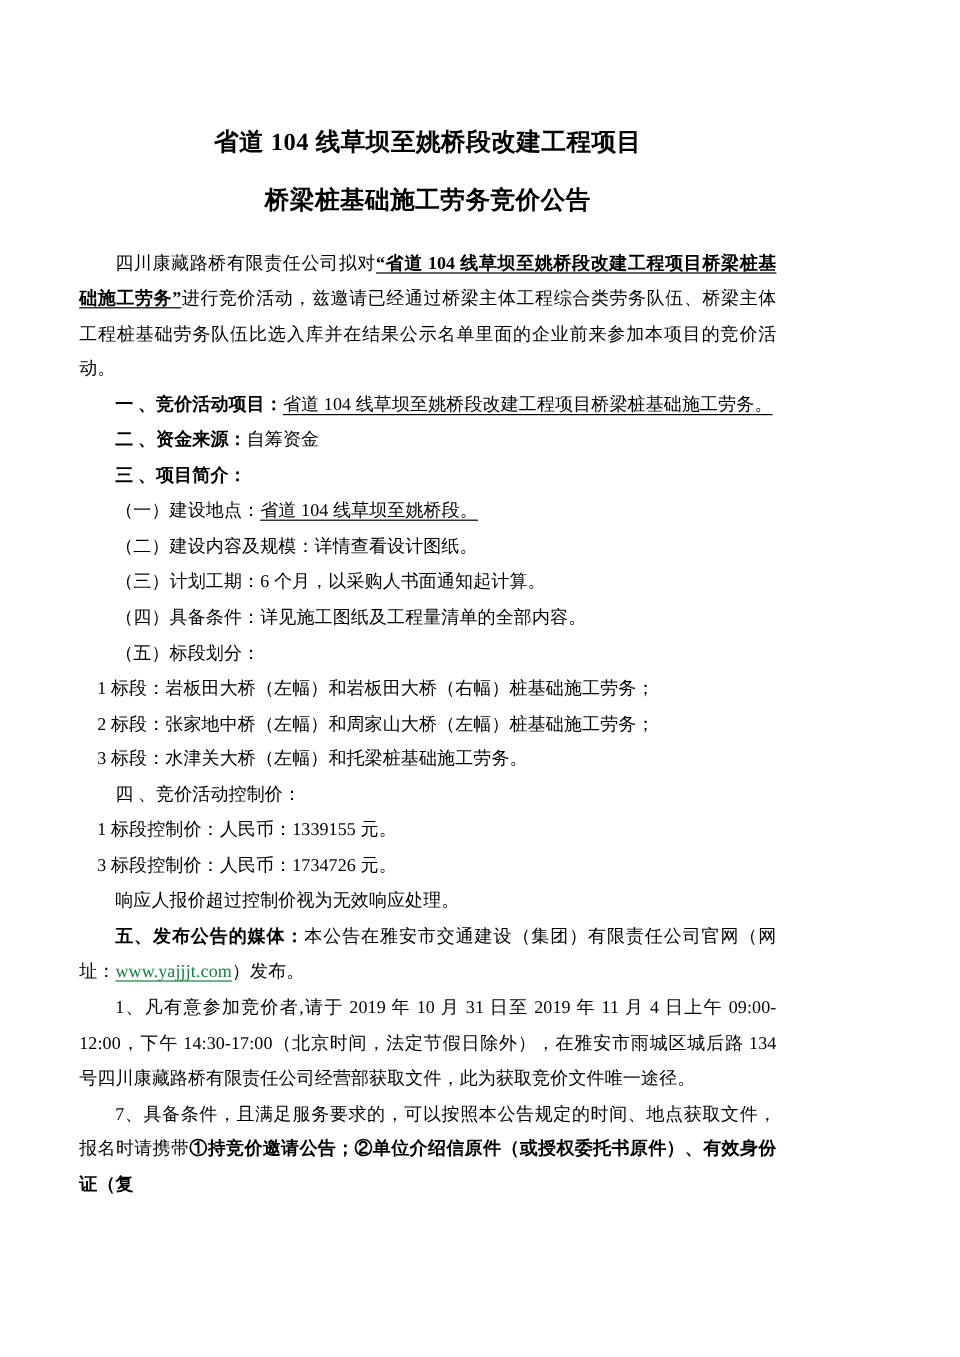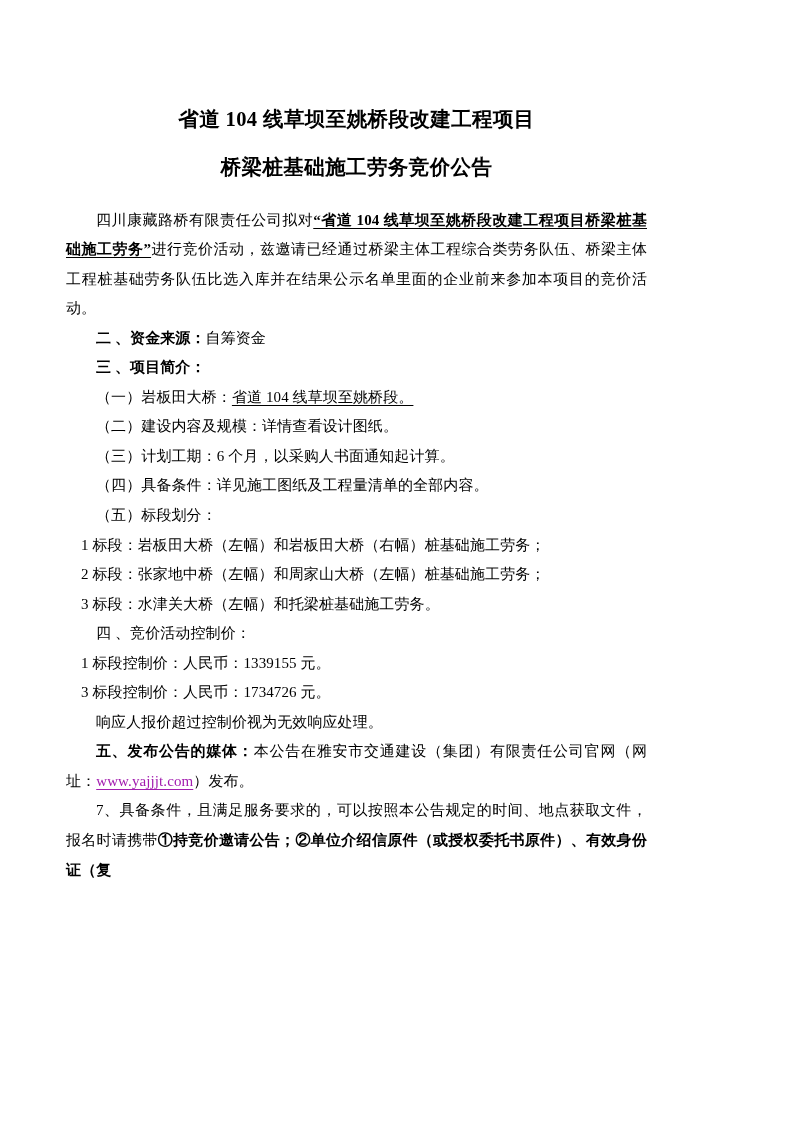--- a/index.html
+++ b/index.html
@@ -63,46 +63,47 @@
     text-underline-offset: 2.5px;
   }
   .bu {
     font-weight: bold;
     text-decoration: underline;
     text-underline-offset: 2.5px;
   }
   .link {
     text-decoration: underline;
     text-underline-offset: 2.5px;
-    color: #a21caf;
+    color: #15803d;
   }
   .heading {
     font-weight: bold;
   }
 </style>
 </head>
 <body>
 
 <div class="page">
 
   <div class="title-block">
     <div class="doc-title">省道 104 线草坝至姚桥段改建工程项目</div>
     <div class="doc-subtitle">桥梁桩基础施工劳务竞价公告</div>
   </div>
 
   <div class="body-block">
 
     <p class="para indent2"><span>四川康藏路桥有限责任公司拟对</span><span class="bu">“省道 104 线草坝至姚桥段改建工程项目桥梁桩基础施工劳务”</span><span>进行竞价活动，兹邀请已经通过桥梁主体工程综合类劳务队伍、桥梁主体工程桩基础劳务队伍比选入库并在结果公示名单里面的企业前来参加本项目的竞价活动。</span></p>
 
+    <p class="para indent2"><span class="heading">一 、竞价活动项目：</span><span class="u">省道 104 线草坝至姚桥段改建工程项目桥梁桩基础施工劳务。</span></p>
 
     <p class="para indent2"><span class="heading">二 、资金来源：</span><span>自筹资金</span></p>
 
     <p class="para indent2"><span class="heading">三 、项目简介：</span></p>
 
-    <p class="para indent2"><span>（一）岩板田大桥：</span><span class="u">省道 104 线草坝至姚桥段。</span></p>
+    <p class="para indent2"><span>（一）建设地点：</span><span class="u">省道 104 线草坝至姚桥段。</span></p>
 
     <p class="para indent2"><span>（二）建设内容及规模：</span><span>详情查看设计图纸。</span></p>
 
     <p class="para indent2"><span>（三）计划工期：</span><span>6 个月，以采购人书面通知起计算。</span></p>
 
     <p class="para indent2"><span>（四）具备条件：</span><span>详见施工图纸及工程量清单的全部内容。</span></p>
 
     <p class="para indent2"><span>（五）标段划分：</span></p>
 
     <p class="para indent1">1 标段：岩板田大桥（左幅）和岩板田大桥（右幅）桩基础施工劳务；</p>
@@ -112,17 +113,18 @@
     <p class="para indent2">四 、竞价活动控制价：</p>
 
     <p class="para indent1">1 标段控制价：人民币：1339155 元。</p>
     <p class="para indent1">3 标段控制价：人民币：1734726 元。</p>
 
     <p class="para indent2">响应人报价超过控制价视为无效响应处理。</p>
 
     <p class="para indent2"><span class="heading">五、发布公告的媒体：</span><span>本公告在雅安市交通建设（集团）有限责任公司官网（网址：</span><span class="link">www.yajjjt.com</span><span>）发布。</span></p>
 
 
+    <p class="para indent2">1、凡有意参加竞价者,请于 2019 年 10 月 31 日至 2019 年 11 月 4 日上午 09:00-12:00，下午 14:30-17:00（北京时间，法定节假日除外），在雅安市雨城区城后路 134 号四川康藏路桥有限责任公司经营部获取文件，此为获取竞价文件唯一途径。</p>
 
     <p class="para indent2"><span>7、具备条件，且满足服务要求的，可以按照本公告规定的时间、地点获取文件，报名时请携带</span><span class="bold">①持竞价邀请公告；②单位介绍信原件（或授权委托书原件）、有效身份证（复</span></p>
 
   </div>
 </div>
 
 </body></html>

